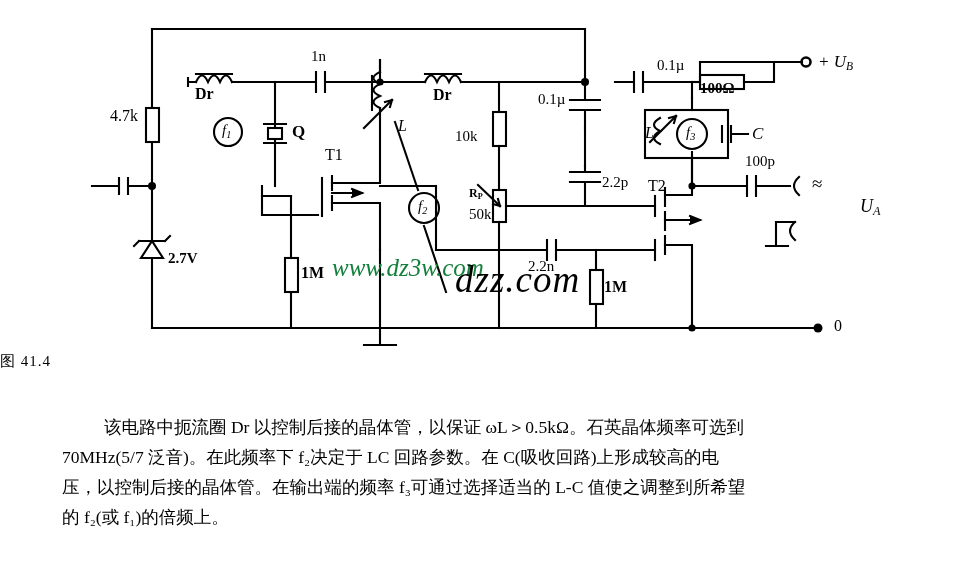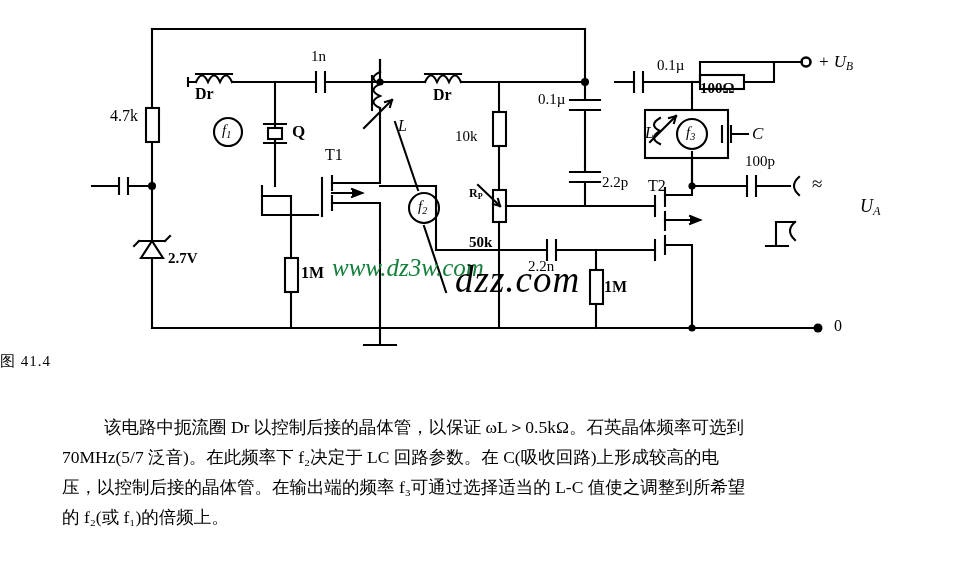--- a/index.html
+++ b/index.html
@@ -180,21 +180,21 @@
 
   <div class="lbl it" style="left:398px;top:117px;font-size:16px;">L</div>
 
   <div class="lbl it" style="left:418px;top:198px;font-size:15px;"><span>f</span><span class="sub">2</span></div>
 
   <div class="lbl" style="left:433px;top:86px;font-size:16px;font-weight:bold;">Dr</div>
 
   <div class="lbl" style="left:455px;top:128px;font-size:15px;">10k</div>
 
   <div class="lbl" style="left:469px;top:186px;font-size:12px;font-weight:bold;"><span>R</span><span class="sub">P</span></div>
-  <div class="lbl" style="left:469px;top:206px;font-size:15px;font-weight:bold;margin-top:28px;">50k</div>
+  <div class="lbl" style="left:469px;top:206px;font-size:15px;font-weight:normal;">50k</div>
 
   <div class="lbl" style="left:538px;top:91px;font-size:15px;">0.1µ</div>
 
   <div class="lbl" style="left:602px;top:174px;font-size:15px;">2.2p</div>
 
   <div class="lbl" style="left:528px;top:258px;font-size:15px;">2.2n</div>
 
   <div class="lbl" style="left:604px;top:278px;font-size:16px;font-weight:bold;">1M</div>
 
   <div class="lbl" style="left:648px;top:177px;font-size:16px;">T2</div>

